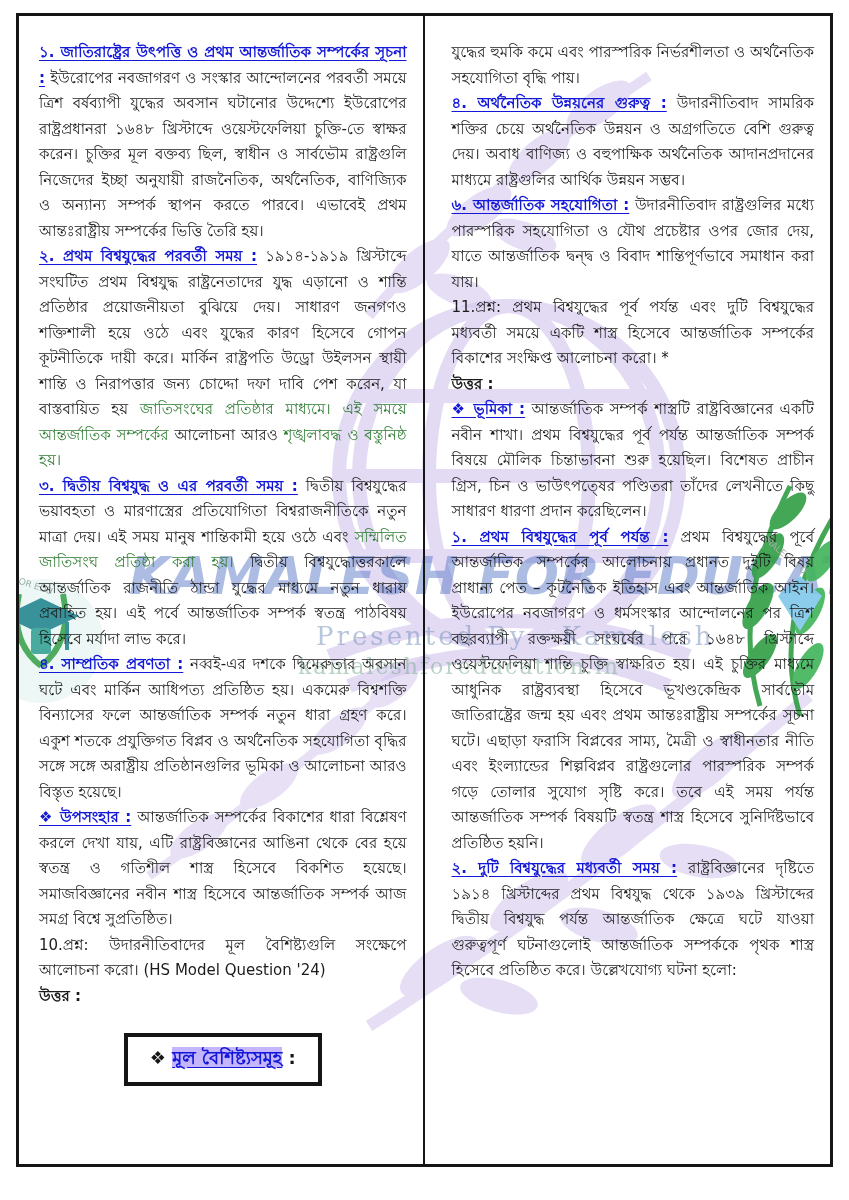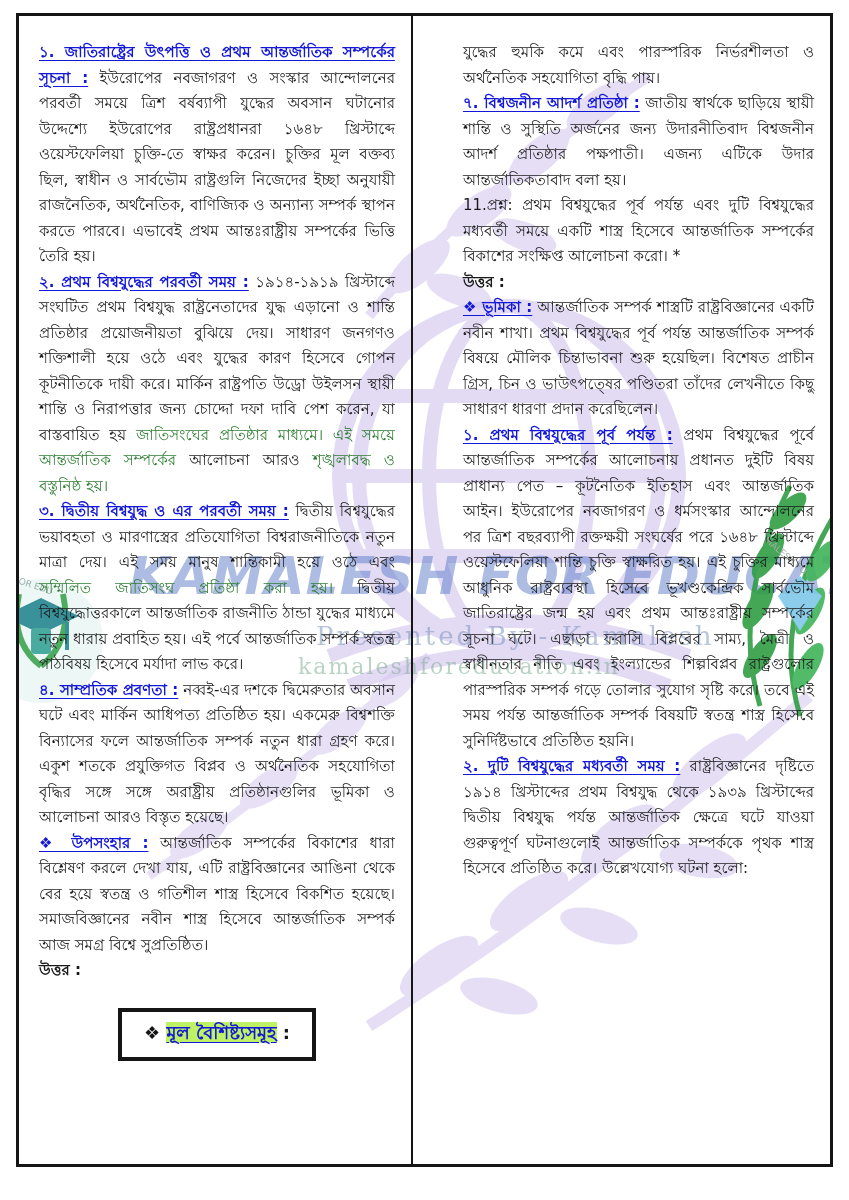--- a/index.html
+++ b/index.html
@@ -12,33 +12,33 @@
           letter-spacing:1px;white-space:nowrap;color:rgba(92,122,200,0.50);
           font-family:"DejaVu Sans",sans-serif;font-style:italic;}
   .wm-presented{position:absolute;left:297px;top:605px;font-size:26px;letter-spacing:3px;
           color:rgba(125,150,190,0.55);font-family:"DejaVu Serif","Liberation Serif",serif;}
   .wm-site{position:absolute;left:279px;top:638px;font-size:22px;letter-spacing:2px;
           color:rgba(130,175,150,0.55);font-family:"DejaVu Serif","Liberation Serif",serif;}
   .wm-svg{position:absolute;}
   .cols{position:relative;z-index:1;display:flex;height:100%;}
   .col{width:50%;box-sizing:border-box;padding:24px 16px 10px 20px;}
   .col.left{border-right:2px solid #151515;}
-  .col.right{padding-left:27px;margin-left:23px;}
+  .col.right{padding-left:27px;}
   p.blk{margin:0;text-align:justify;font-size:15px;line-height:1.7;color:#1b1b1b;}
   .h{color:#1318d8;font-weight:bold;text-decoration:underline;text-underline-offset:3px;}
   .t{color:#1b1b1b;font-weight:500;}
   .g{color:#2e7d32;font-weight:500;}
   .q{color:#bc271d;font-weight:normal;}
   .ans{color:#1318d8;font-weight:bold;}
   .gap-top{margin-top:30px;}
   .gap-top-sm{margin-top:6px;}
   .boxwrap{text-align:center;margin:24px 0 20px 0;}
   .box{display:inline-block;border:4px solid #151515;padding:7px 22px;font-size:18px;font-weight:bold;}
   .dia{color:#151515;}
-  .boxtitle{color:#1318d8;background:#bef264;text-decoration:underline;text-underline-offset:3px;}
+  .boxtitle{color:#1318d8;background:#c4b5fd;text-decoration:underline;text-underline-offset:3px;}
   .boxcolon{color:#151515;}
 </style>
 </head>
 <body>
 
 <div class="page">
   <div class="frame">
 
     <div class="wm">
 
@@ -122,31 +122,33 @@
     </div>
 
     <div class="cols">
       <div class="col left">
         <p class="blk"><span class="h">১. জাতিরাষ্ট্রের উৎপত্তি ও প্রথম আন্তর্জাতিক সম্পর্কের সূচনা :</span><span class="t"> ইউরোপের নবজাগরণ ও সংস্কার আন্দোলনের পরবর্তী সময়ে ত্রিশ বর্ষব্যাপী যুদ্ধের অবসান ঘটানোর উদ্দেশ্যে ইউরোপের রাষ্ট্রপ্রধানরা ১৬৪৮ খ্রিস্টাব্দে ওয়েস্টফেলিয়া চুক্তি-তে স্বাক্ষর করেন। চুক্তির মূল বক্তব্য ছিল, স্বাধীন ও সার্বভৌম রাষ্ট্রগুলি নিজেদের ইচ্ছা অনুযায়ী রাজনৈতিক, অর্থনৈতিক, বাণিজ্যিক ও অন্যান্য সম্পর্ক স্থাপন করতে পারবে। এভাবেই প্রথম আন্তঃরাষ্ট্রীয় সম্পর্কের ভিত্তি তৈরি হয়।</span></p>
         <p class="blk"><span class="h">২. প্রথম বিশ্বযুদ্ধের পরবর্তী সময় :</span><span class="t"> ১৯১৪-১৯১৯ খ্রিস্টাব্দে সংঘটিত প্রথম বিশ্বযুদ্ধ রাষ্ট্রনেতাদের যুদ্ধ এড়ানো ও শান্তি প্রতিষ্ঠার প্রয়োজনীয়তা বুঝিয়ে দেয়। সাধারণ জনগণও শক্তিশালী হয়ে ওঠে এবং যুদ্ধের কারণ হিসেবে গোপন কূটনীতিকে দায়ী করে। মার্কিন রাষ্ট্রপতি উড্রো উইলসন স্থায়ী শান্তি ও নিরাপত্তার জন্য চোদ্দো দফা দাবি পেশ করেন, যা বাস্তবায়িত হয় </span><span class="g">জাতিসংঘের প্রতিষ্ঠার মাধ্যমে। এই সময়ে আন্তর্জাতিক সম্পর্কের </span><span class="t">আলোচনা আরও </span><span class="g">শৃঙ্খলাবদ্ধ ও বস্তুনিষ্ঠ হয়।</span></p>
         <p class="blk"><span class="h">৩. দ্বিতীয় বিশ্বযুদ্ধ ও এর পরবর্তী সময় :</span><span class="t"> দ্বিতীয় বিশ্বযুদ্ধের ভয়াবহতা ও মারণাস্ত্রের প্রতিযোগিতা বিশ্বরাজনীতিকে নতুন মাত্রা দেয়। এই সময় মানুষ শান্তিকামী হয়ে ওঠে এবং </span><span class="g">সম্মিলিত জাতিসংঘ প্রতিষ্ঠা করা হয়। </span><span class="t">দ্বিতীয় বিশ্বযুদ্ধোত্তরকালে আন্তর্জাতিক রাজনীতি ঠান্ডা যুদ্ধের মাধ্যমে নতুন ধারায় প্রবাহিত হয়। এই পর্বে আন্তর্জাতিক সম্পর্ক স্বতন্ত্র পাঠবিষয় হিসেবে মর্যাদা লাভ করে।</span></p>
         <p class="blk"><span class="h">৪. সাম্প্রতিক প্রবণতা :</span><span class="t"> নব্বই-এর দশকে দ্বিমেরুতার অবসান ঘটে এবং মার্কিন আধিপত্য প্রতিষ্ঠিত হয়। একমেরু বিশ্বশক্তি বিন্যাসের ফলে আন্তর্জাতিক সম্পর্ক নতুন ধারা গ্রহণ করে। একুশ শতকে প্রযুক্তিগত বিপ্লব ও অর্থনৈতিক সহযোগিতা বৃদ্ধির সঙ্গে সঙ্গে অরাষ্ট্রীয় প্রতিষ্ঠানগুলির ভূমিকা ও আলোচনা আরও বিস্তৃত হয়েছে।</span></p>
         <p class="blk"><span class="h">❖ উপসংহার :</span><span class="t"> আন্তর্জাতিক সম্পর্কের বিকাশের ধারা বিশ্লেষণ করলে দেখা যায়, এটি রাষ্ট্রবিজ্ঞানের আঙিনা থেকে বের হয়ে স্বতন্ত্র ও গতিশীল শাস্ত্র হিসেবে বিকশিত হয়েছে। সমাজবিজ্ঞানের নবীন শাস্ত্র হিসেবে আন্তর্জাতিক সম্পর্ক আজ সমগ্র বিশ্বে সুপ্রতিষ্ঠিত।</span></p>
 
+        <p class="blk q gap-top">10.প্রশ্ন: উদারনীতিবাদের মূল বৈশিষ্ট্যগুলি সংক্ষেপে আলোচনা করো। (HS Model Question '24)</p>
         <p class="blk ans gap-top-sm">উত্তর :</p>
 
         <div class="boxwrap">
           <div class="box"><span class="dia">❖</span> <span class="boxtitle">মূল বৈশিষ্ট্যসমূহ</span><span class="boxcolon"> :</span></div>
         </div>
 
       </div>
 
       <div class="col right">
         <p class="blk"><span class="t">যুদ্ধের হুমকি কমে এবং পারস্পরিক নির্ভরশীলতা ও অর্থনৈতিক সহযোগিতা বৃদ্ধি পায়।</span></p>
-        <p class="blk"><span class="h">৭. বিশ্বজনীন আদর্শ প্রতিষ্ঠা :</span><span class="t"> জাতীয় স্বার্থকে ছাড়িয়ে স্থায়ী শান্তি ও সুস্থিতি অর্জনের জন্য উদারনীতিবাদ বিশ্বজনীন আদর্শ প্রতিষ্ঠার পক্ষপাতী। এজন্য এটিকে উদার আন্তর্জাতিকতাবাদ বলা হয়।</span></p>
+        <p class="blk"><span class="h">৪. অর্থনৈতিক উন্নয়নের গুরুত্ব :</span><span class="t"> উদারনীতিবাদ সামরিক শক্তির চেয়ে অর্থনৈতিক উন্নয়ন ও অগ্রগতিতে বেশি গুরুত্ব দেয়। অবাধ বাণিজ্য ও বহুপাক্ষিক অর্থনৈতিক আদানপ্রদানের মাধ্যমে রাষ্ট্রগুলির আর্থিক উন্নয়ন সম্ভব।</span></p>
+        <p class="blk"><span class="h">৬. আন্তর্জাতিক সহযোগিতা :</span><span class="t"> উদারনীতিবাদ রাষ্ট্রগুলির মধ্যে পারস্পরিক সহযোগিতা ও যৌথ প্রচেষ্টার ওপর জোর দেয়, যাতে আন্তর্জাতিক দ্বন্দ্ব ও বিবাদ শান্তিপূর্ণভাবে সমাধান করা যায়।</span></p>
 
         <p class="blk q gap-top">11.প্রশ্ন: প্রথম বিশ্বযুদ্ধের পূর্ব পর্যন্ত এবং দুটি বিশ্বযুদ্ধের মধ্যবর্তী সময়ে একটি শাস্ত্র হিসেবে আন্তর্জাতিক সম্পর্কের বিকাশের সংক্ষিপ্ত আলোচনা করো। *</p>
         <p class="blk ans gap-top-sm">উত্তর :</p>
         <p class="blk"><span class="h">❖ ভূমিকা :</span><span class="t"> আন্তর্জাতিক সম্পর্ক শাস্ত্রটি রাষ্ট্রবিজ্ঞানের একটি নবীন শাখা। প্রথম বিশ্বযুদ্ধের পূর্ব পর্যন্ত আন্তর্জাতিক সম্পর্ক বিষয়ে মৌলিক চিন্তাভাবনা শুরু হয়েছিল। বিশেষত প্রাচীন গ্রিস, চিন ও ভাউৎপত্ষের পণ্ডিতরা তাঁদের লেখনীতে কিছু সাধারণ ধারণা প্রদান করেছিলেন।</span></p>
         <p class="blk"><span class="h">১. প্রথম বিশ্বযুদ্ধের পূর্ব পর্যন্ত :</span><span class="t"> প্রথম বিশ্বযুদ্ধের পূর্বে আন্তর্জাতিক সম্পর্কের আলোচনায় প্রধানত দুইটি বিষয় প্রাধান্য পেত – কূটনৈতিক ইতিহাস এবং আন্তর্জাতিক আইন। ইউরোপের নবজাগরণ ও ধর্মসংস্কার আন্দোলনের পর ত্রিশ বছরব্যাপী রক্তক্ষয়ী সংঘর্ষের পরে ১৬৪৮ খ্রিস্টাব্দে ওয়েস্টফেলিয়া শান্তি চুক্তি স্বাক্ষরিত হয়। এই চুক্তির মাধ্যমে আধুনিক রাষ্ট্রব্যবস্থা হিসেবে ভূখণ্ডকেন্দ্রিক সার্বভৌম জাতিরাষ্ট্রের জন্ম হয় এবং প্রথম আন্তঃরাষ্ট্রীয় সম্পর্কের সূচনা ঘটে। এছাড়া ফরাসি বিপ্লবের সাম্য, মৈত্রী ও স্বাধীনতার নীতি এবং ইংল্যান্ডের শিল্পবিপ্লব রাষ্ট্রগুলোর পারস্পরিক সম্পর্ক গড়ে তোলার সুযোগ সৃষ্টি করে। তবে এই সময় পর্যন্ত আন্তর্জাতিক সম্পর্ক বিষয়টি স্বতন্ত্র শাস্ত্র হিসেবে সুনির্দিষ্টভাবে প্রতিষ্ঠিত হয়নি।</span></p>
         <p class="blk"><span class="h">২. দুটি বিশ্বযুদ্ধের মধ্যবর্তী সময় :</span><span class="t"> রাষ্ট্রবিজ্ঞানের দৃষ্টিতে ১৯১৪ খ্রিস্টাব্দের প্রথম বিশ্বযুদ্ধ থেকে ১৯৩৯ খ্রিস্টাব্দের দ্বিতীয় বিশ্বযুদ্ধ পর্যন্ত আন্তর্জাতিক ক্ষেত্রে ঘটে যাওয়া গুরুত্বপূর্ণ ঘটনাগুলোই আন্তর্জাতিক সম্পর্ককে পৃথক শাস্ত্র হিসেবে প্রতিষ্ঠিত করে। উল্লেখযোগ্য ঘটনা হলো:</span></p>
 
       </div>
     </div>
   </div>

